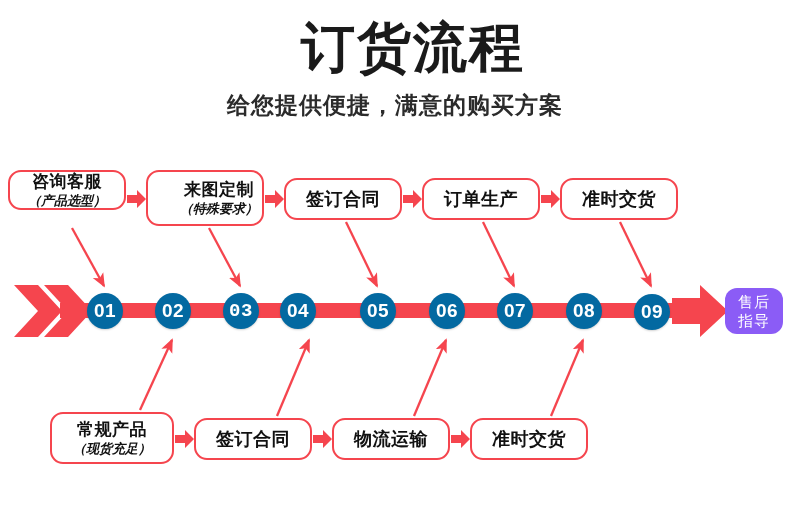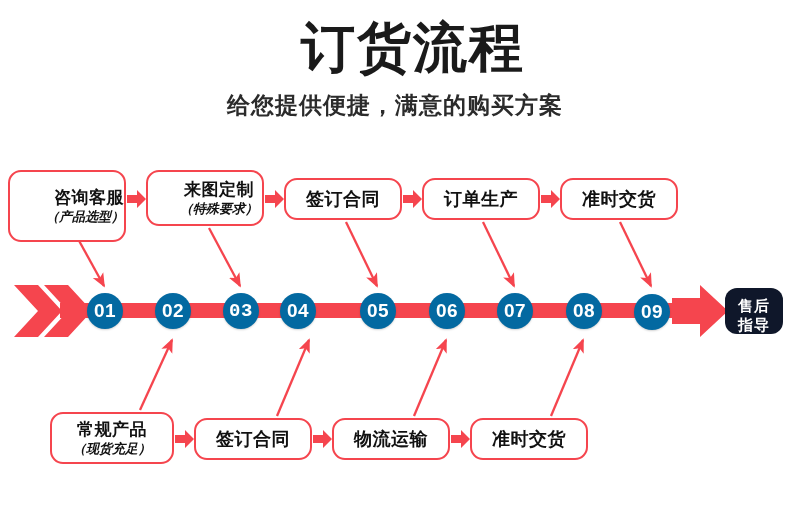--- a/index.html
+++ b/index.html
@@ -119,29 +119,29 @@
   }
 
   
   #end-badge {
     position: absolute;
     left: 725px;
     top: 288px;
     width: 58px;
     height: 46px;
     box-sizing: border-box;
-    background: #0f172a;
+    background: #8b5cf6;
     border-radius: 12px;
     color: #ffffff;
     display: flex;
     flex-direction: column;
     align-items: center;
-    justify-content: flex-end;
+    justify-content: center;
     font-size: 15px;
-    font-weight: bold;
+    font-weight: normal;
     line-height: 19px;
     letter-spacing: 1px;
     z-index: 6;
   }
 
   
   #connectors {
     position: absolute;
     left: 0;
     top: 0;
@@ -216,21 +216,21 @@
     </div>
   <div class="node" style="left:634px; top:294px;">
       <span>09</span>
     </div>
 
   <div id="end-badge">
     <span>售后</span>
     <span>指导</span>
   </div>
 
-  <div class="step-box" style="left:8px; top:170px; width:118px; height:72px;align-items:flex-end;">
+  <div class="step-box" style="left:8px; top:170px; width:118px; height:40px;">
     <span class="line1">咨询客服</span>
     <span class="line2">（产品选型）</span>
   </div>
   <div class="step-box" style="left:146px; top:170px; width:118px; height:56px;padding-left:28px;">
     <span class="line1">来图定制</span>
     <span class="line2">（特殊要求）</span>
   </div>
   <div class="step-box single" style="left:284px; top:178px; width:118px; height:42px;">
     <span class="line1">签订合同</span>
   </div>

